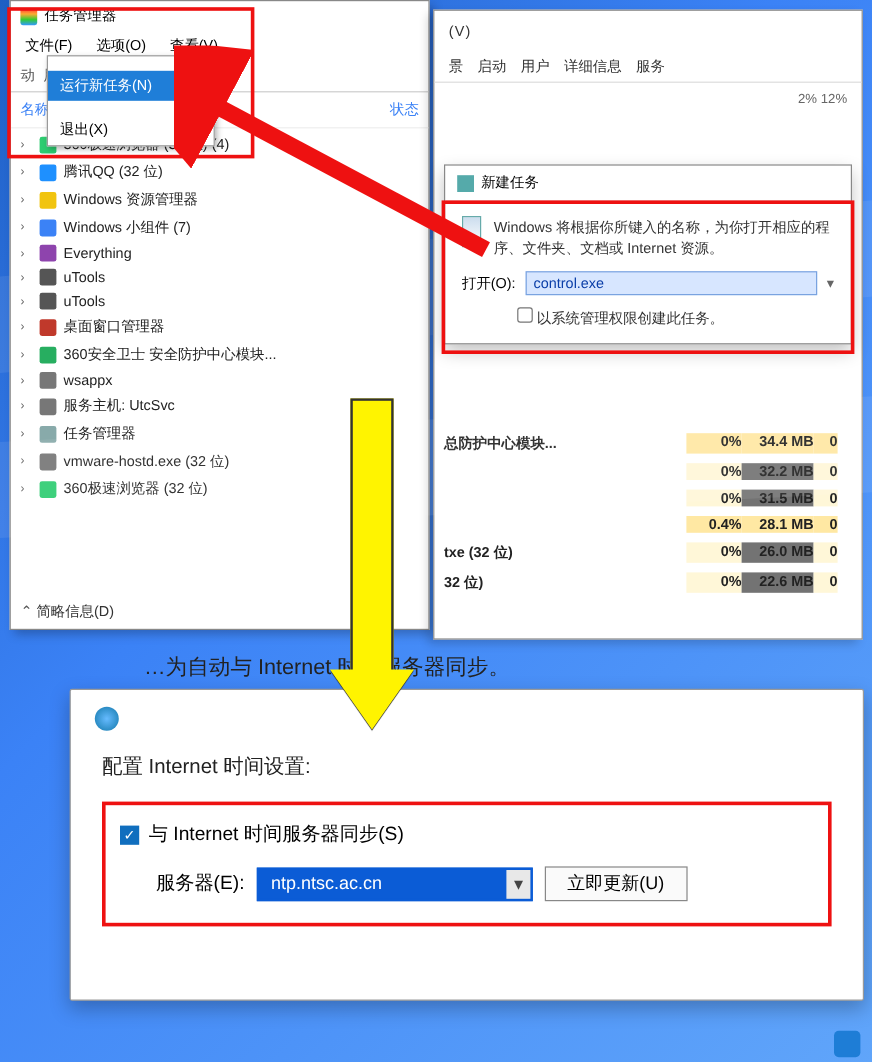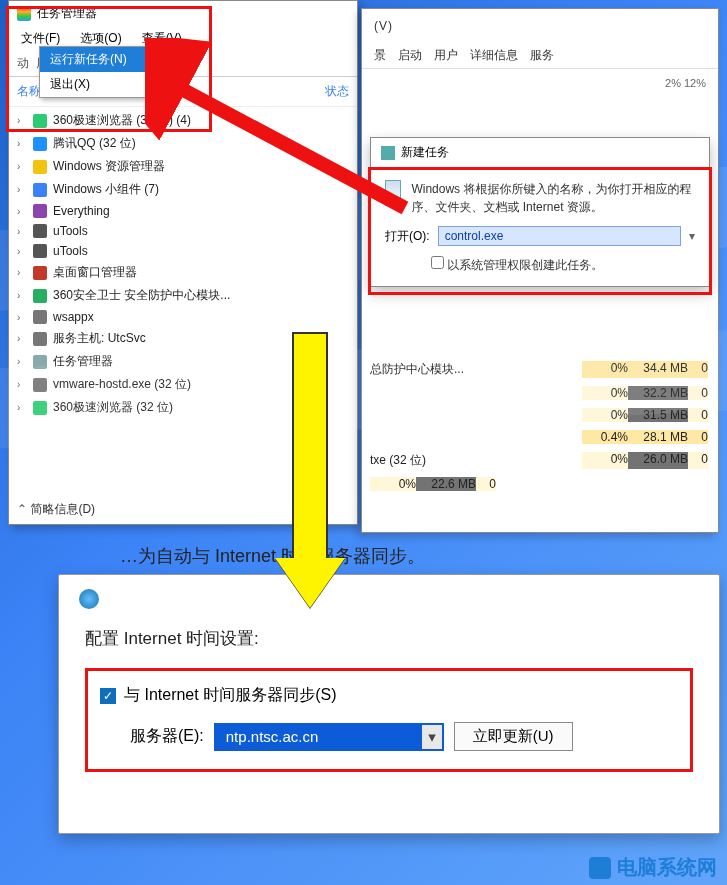--- a/index.html
+++ b/index.html
@@ -28,21 +28,21 @@
   }
   .tm-title-row { display:flex; align-items:center; gap:6px; padding:4px 8px; }
   .tm-title { font-size:12px; }
   .tm-menubar { display:flex; gap:4px; padding:2px 4px; position:relative; }
   .tm-menu-item { padding:2px 8px; font-size:12px; }
   .tm-dropdown {
     position:absolute; top:20px; left:30px; width:140px;
     background:#fff; border:1px solid #999; box-shadow:2px 2px 5px rgba(0,0,0,.3);
     z-index:5;
   }
-  .tm-dropdown-item { padding:4px 10px; font-size:12px; }
+  .tm-dropdown-item { padding:4px 10px; font-size:12px;margin-top:12px; }
   .tm-dropdown-item.hilite { background:#1f7ed8; color:#fff; }
   .tm-tabs-fake { color:#555; padding:4px 8px; border-bottom:1px solid #ccc; font-size:12px; letter-spacing:2px; }
   .tm-header { display:flex; padding:6px 8px; color:#3b82f6; font-size:12px; border-bottom:1px solid #eee;}
   .tm-header-name{flex:1;}
   .tm-proclist { padding:2px 0; overflow:hidden; height:350px;}
   .tm-row { display:flex; align-items:center; gap:6px; padding:3px 8px; font-size:12px; color:#222;}
   .tm-row .exp{width:10px;color:#666;font-size:10px;}
   .tm-row .picon{width:14px;height:14px;background:#888;border-radius:2px;}
   .tm-footer{position:absolute;bottom:6px;left:8px;font-size:12px;color:#333;}
 
@@ -70,21 +70,21 @@
   .nt-text{font-size:12px;color:#333;line-height:1.5;}
   .nt-open{display:flex;align-items:center;gap:8px;padding:4px 14px;}
   .nt-open label{font-size:12px;}
   .nt-open input{flex:1;border:1px solid #7aa3e0;padding:2px 6px;font-size:12px;background:#d7e6ff;color:#0a3ea8;}
   .nt-admin{padding:6px 14px 2px 60px;font-size:12px;color:#333;}
   .nt-buttons{display:flex;justify-content:flex-end;gap:8px;padding:8px 14px 2px;}
   .nt-buttons button{padding:3px 18px;font-size:12px;border:1px solid #888;background:#f4f4f4;}
 
   .redbox2{position:absolute;top:158px;left:6px;right:6px;height:128px;border:3px solid #e11;pointer-events:none;}
 
-  .rp-table{position:absolute;top:348px;left:0;right:2px;}
+  .rp-table{position:absolute;top:348px;left:0;right:12px;font-weight:bold;}
   .rp-row{display:flex;padding:4px 8px;font-size:12px;color:#222;}
   .rp-row .name{flex:1;}
   .rp-row .cpu{width:46px;text-align:right;background:#fff7d8;}
   .rp-row .mem{width:60px;text-align:right;background:#737373;}
   .rp-row .z{width:20px;text-align:right;background:#fff7d8;}
   .rp-row.hi .cpu,.rp-row.hi .mem,.rp-row.hi .z{background:#ffe8a3;}
 
   
   .yarrow{position:absolute;top:332px;left:275px;width:70px;height:280px;z-index:20;pointer-events:none;}
   .yarrow-stem{position:absolute;top:0;left:17px;width:36px;height:230px;background:#fff400;border:2px solid #333;}
@@ -278,20 +278,21 @@
   <span class="mem">28.1 MB</span>
   <span class="z">0</span>
       </div>
       <div class="rp-row">
         <span class="name">txe (32 位)</span>
   <span class="cpu">0%</span>
   <span class="mem">26.0 MB</span>
   <span class="z">0</span>
       </div>
       <div class="rp-row">
+        <span class="name">32 位)</span>
   <span class="cpu">0%</span>
   <span class="mem">22.6 MB</span>
   <span class="z">0</span>
       </div>
     </div>
 </div>
 
 <div class="rarrow">
   <svg viewBox="0 0 270 190">
     <defs>
@@ -326,14 +327,13 @@
         <span>ntp.ntsc.ac.cn</span>
         <span class="chev">▾</span>
       </div>
       <button>立即更新(U)</button>
     </div>
   </div>
 </div>
 
 <div class="wm">
   <span class="wm-house"></span>
-  <span class="wm-text">电脑系统网</span>
 </div>
 
 </body></html>

